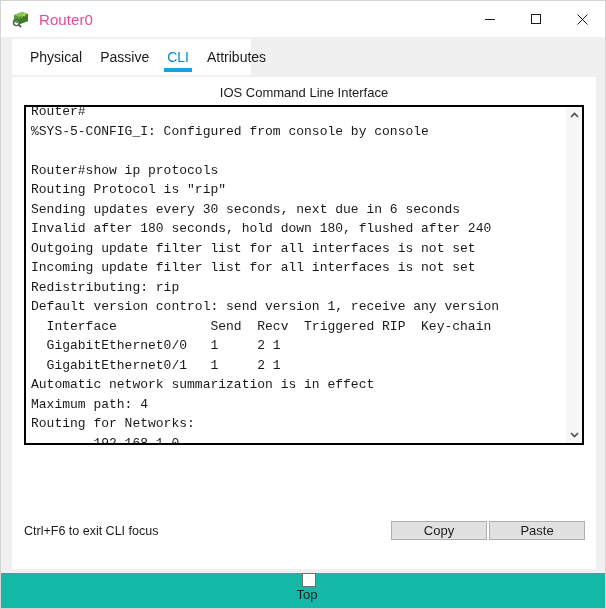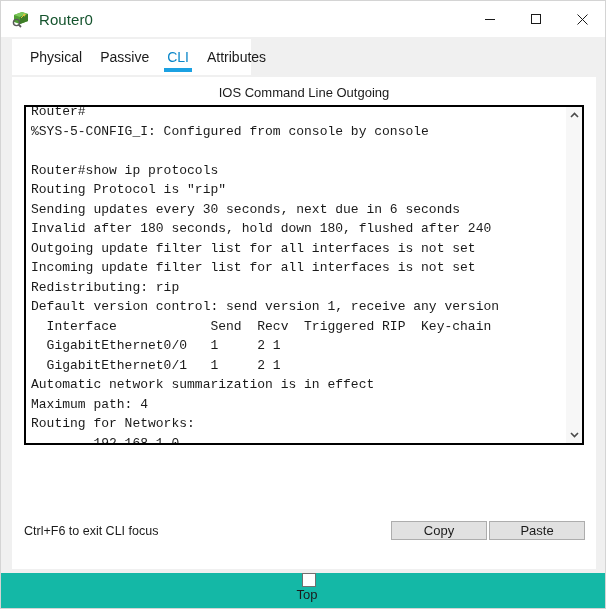--- a/index.html
+++ b/index.html
@@ -38,21 +38,21 @@
   #app-icon {
     width: 20px;
     height: 20px;
     margin-left: 10px;
     margin-right: 8px;
     position: relative;
     flex: none;
   }
   .titlebar-title {
     font-size: 15px;
-    color: #14532d;
+    color: #ec4899;
     font-family: "Liberation Sans", sans-serif;
     letter-spacing: 0.1px;
   }
   #window-controls {
     position: absolute;
     right: 0; top: 0;
     height: 36px;
     display: flex;
   }
   .win-btn {
@@ -298,21 +298,21 @@
         <span>CLI</span>
       </div>
       <div class="tab">
         <span>Attributes</span>
       </div>
     </div>
   </div>
 
   <div id="panel">
 
-    <div id="panel-heading">IOS Command Line Outgoing</div>
+    <div id="panel-heading">IOS Command Line Interface</div>
 
     <div id="terminal-frame">
       <div id="terminal">
         <pre id="terminal-text">Router#
 %SYS-5-CONFIG_I: Configured from console by console
 
 Router#show ip protocols
 Routing Protocol is "rip"
 Sending updates every 30 seconds, next due in 6 seconds
 Invalid after 180 seconds, hold down 180, flushed after 240

